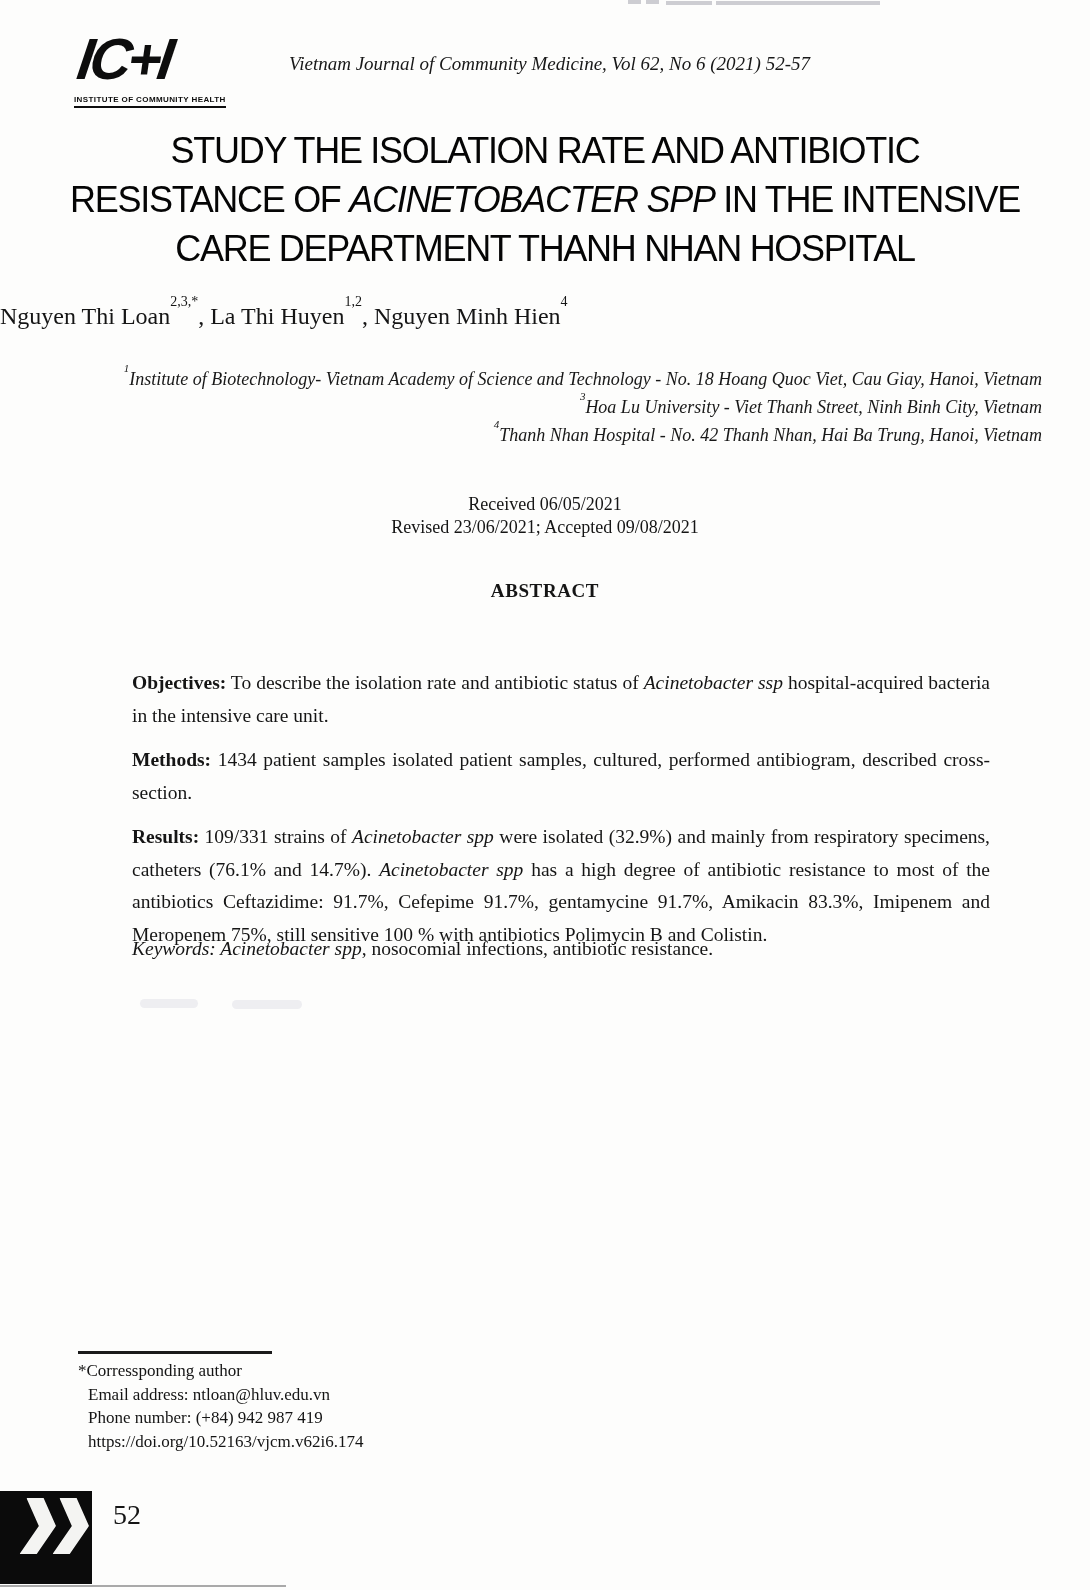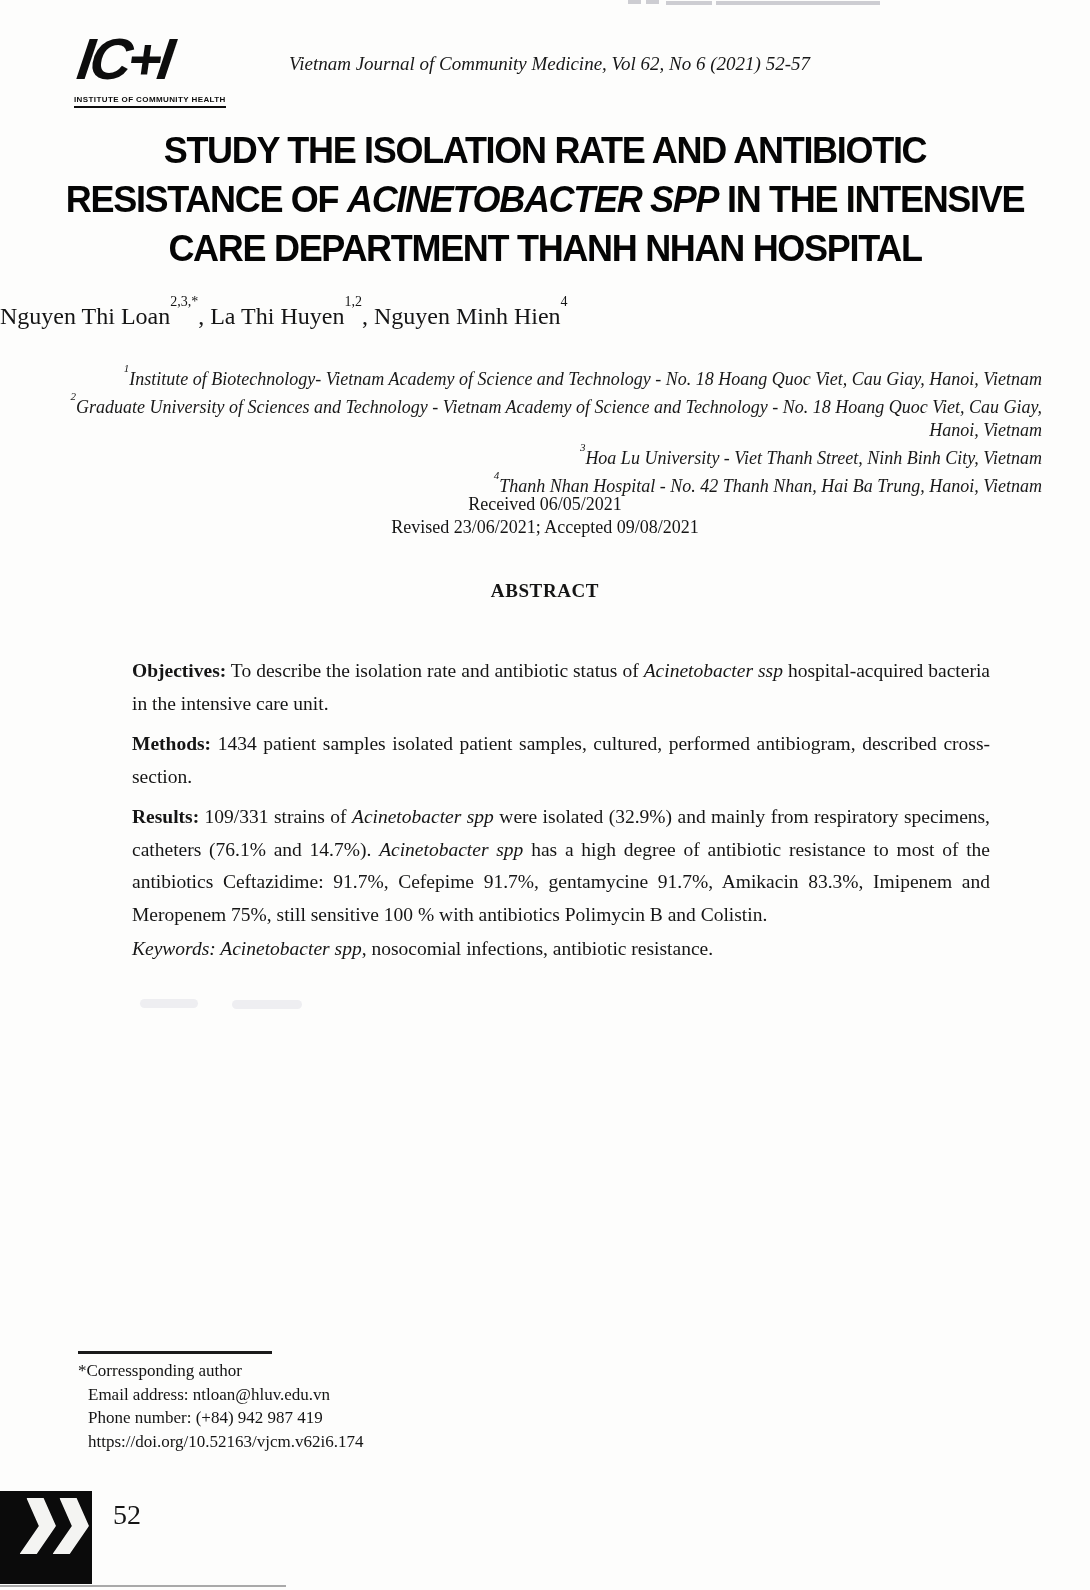--- a/index.html
+++ b/index.html
@@ -32,21 +32,21 @@
     border-bottom:2px solid #0d0d0d; padding-bottom:2px; display:inline-block;text-align:center;
   }
   .journal-line {
     position:absolute; left:0; right:0; top:53px; text-align:center;
     font-style:italic; font-size:19px; color:#181818;margin-left:9px;
   }
 
   
   .title {
     position:absolute; left:0; right:0; top:126px; text-align:center;
-    font-family:"Liberation Sans", sans-serif; font-weight:bold;
+    font-family:"Liberation Sans", sans-serif; font-weight:normal;
     font-size:36px; line-height:49px; letter-spacing:-1.3px; color:#050505;
     white-space:nowrap;
   }
   .title em { font-style:italic; }
 
   
   .authors { position:absolute; left:0; right:0; top:303px; text-align:left; font-size:24px; }
   .authors sup { font-size:14px; position:relative; top:-9px; }
 
   
@@ -59,21 +59,21 @@
   .dates { position:absolute; left:0; right:0; top:493px; text-align:center; font-size:18px; line-height:23px; }
 
   .abstract-heading {
     position:absolute; left:0; right:0; top:580px; text-align:center;
     font-weight:bold; font-size:19px; letter-spacing:0.6px;
   }
   .abstract-body {
     position:absolute; left:132px; width:858px; top:655px;
     font-size:19.5px; line-height:32.5px; text-align:justify;
   }
-  .abstract-body p { margin:0 0 8px 0; }
+  .abstract-body p { margin:12px 0 8px 0; }
   .abstract-body .lbl { font-weight:bold; }
   .abstract-body em { font-style:italic; }
 
   .keywords { position:absolute; left:132px; top:938px; font-size:19.5px; }
   .keywords em { font-style:italic; }
 
   
   .footnote-rule { position:absolute; left:78px; top:1351px; width:194px; height:3px; background:#1a1a1a; }
   .footnote { position:absolute; left:78px; top:1359px; font-size:17px; line-height:23.5px; color:#141414; }
   .footnote .indent { padding-left:10px; }
@@ -114,21 +114,20 @@
     <span>RESISTANCE OF </span><em>ACINETOBACTER SPP</em><span> IN THE INTENSIVE</span><br>
     <span>CARE DEPARTMENT THANH NHAN HOSPITAL</span>
   </h1>
 
   <div class="authors">
     <span>Nguyen Thi Loan</span><sup>2,3,*</sup><span>, La Thi Huyen</span><sup>1,2</sup><span>, Nguyen Minh Hien</span><sup>4</sup>
   </div>
 
   <div class="affs">
     <div><sup>1</sup><span>Institute of Biotechnology- Vietnam Academy of Science and Technology - No. 18 Hoang Quoc Viet, Cau Giay, Hanoi, Vietnam</span></div>
-    <div><sup>2</sup><span>Graduate University of Sciences and Technology - Vietnam Academy of Science and Technology - No. 18 Hoang Quoc Viet, Cau Giay, Hanoi, Vietnam</span></div>
     <div><sup>3</sup><span>Hoa Lu University - Viet Thanh Street, Ninh Binh City, Vietnam</span></div>
     <div><sup>4</sup><span>Thanh Nhan Hospital - No. 42 Thanh Nhan, Hai Ba Trung, Hanoi, Vietnam</span></div>
   </div>
 
   <div class="dates">
     <div>Received 06/05/2021</div>
     <div>Revised 23/06/2021; Accepted 09/08/2021</div>
   </div>
 
   <div class="abstract-heading">ABSTRACT</div>

